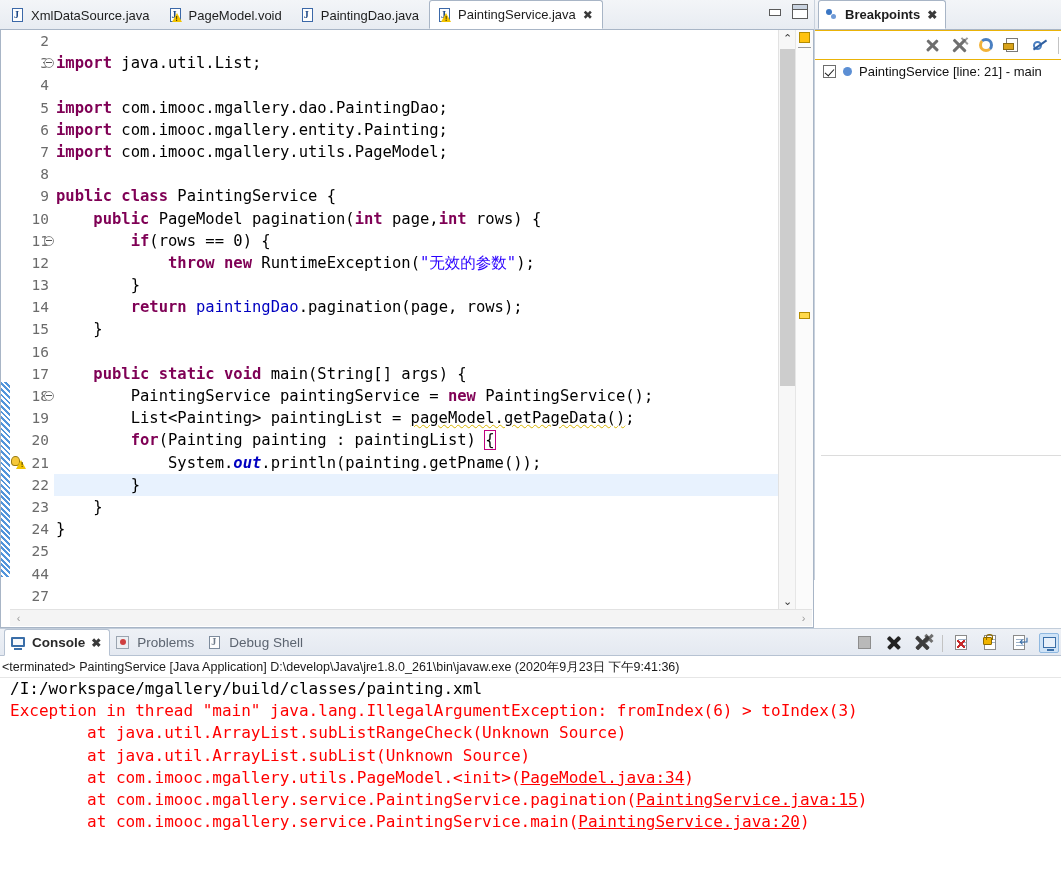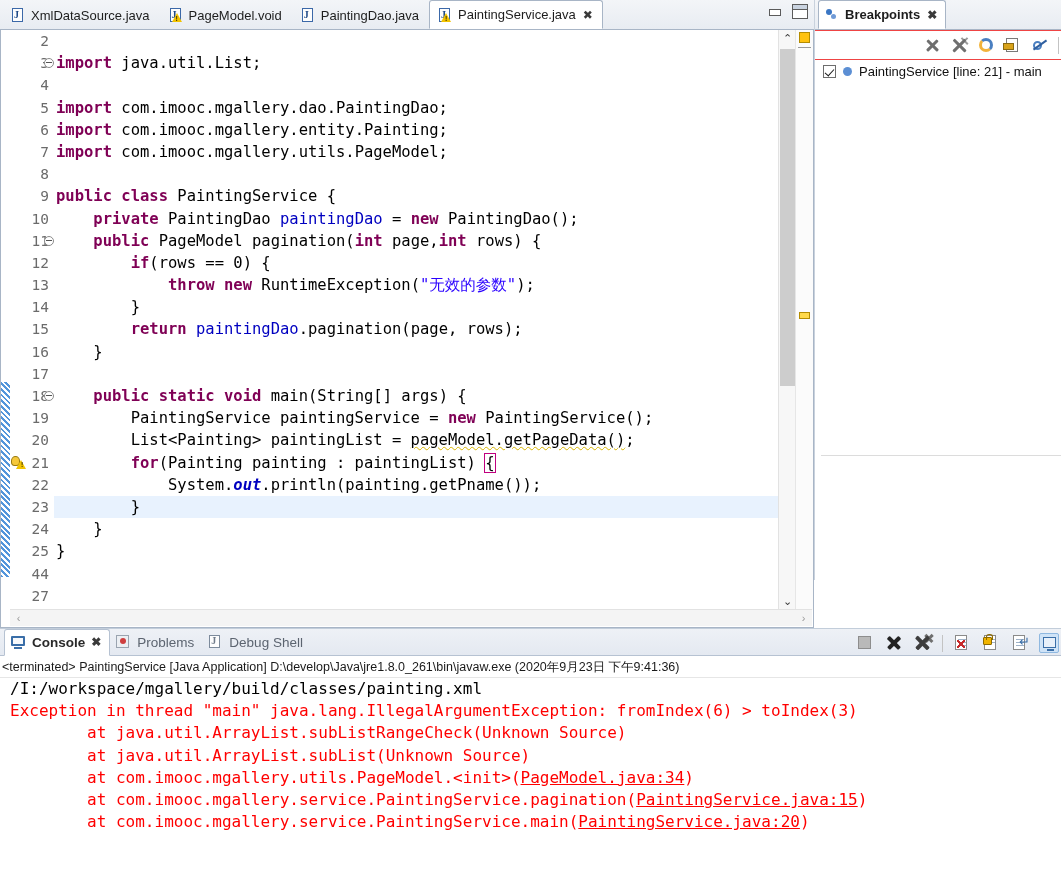--- a/index.html
+++ b/index.html
@@ -248,21 +248,21 @@
   }
   #ed-hscroll .ha {
     position: absolute; top: 0; width: 17px; height: 17px;
     color: #9a9a9a; font-size: 11px; text-align: center; line-height: 17px;
   }
 
   
   #bp-part {
     position: relative;
     width: 247px; height: 580px;
-    background: #ef4444;
+    background: #eab308;
     border-left: 1px solid #c9d2dd;
   }
   #bp-tabbar {
     height: 30px;
     background: linear-gradient(to bottom,#f3f5f8 0%, #e8ecf2 100%);
     border-bottom: 1px solid #a8b5c6;
     display: flex; align-items: flex-end;
     padding-left: 3px;
   }
   #bp-tab {
@@ -367,21 +367,21 @@
     position: absolute; left: 0; top: 628px;
     width: 1061px; height: 257px;
     background: #ffffff;
   }
   #console-tabbar {
     position: relative;
     height: 28px;
     background: linear-gradient(to bottom,#eef1f6 0%, #e4e9f1 100%);
     border-top: 1px solid #c2cdda;
     border-bottom: 1px solid #b6c2d2;
-    display: flex; align-items: center; padding-left: 4px;
+    display: flex; align-items: flex-start; padding-left: 4px;
   }
   .ctab {
     height: 27px; display: flex; align-items: center;
     padding: 0 8px 0 5px; font-size: 13.5px; color: #2a2a2a;
     white-space: nowrap;
   }
   .ctab.active { background: #ffffff; font-weight: bold;
     border: 1px solid #b6c2d2; border-bottom: 1px solid #ffffff;
     border-top-left-radius: 3px; border-top-right-radius: 3px; }
   .cico { width: 17px; height: 16px; position: relative; margin-right: 5px; flex: none; }
@@ -585,21 +585,20 @@
           </div>
         <div id="code-area">
             <div class="line">&nbsp;</div>
             <div class="line"><span class="kw">import</span> java.util.List;</div>
             <div class="line">&nbsp;</div>
             <div class="line"><span class="kw">import</span> com.imooc.mgallery.dao.PaintingDao;</div>
             <div class="line"><span class="kw">import</span> com.imooc.mgallery.entity.Painting;</div>
             <div class="line"><span class="kw">import</span> com.imooc.mgallery.utils.PageModel;</div>
             <div class="line">&nbsp;</div>
             <div class="line"><span class="kw">public</span> <span class="kw">class</span> PaintingService {</div>
-            <div class="line">    <span class="kw">private</span> PaintingDao <span class="fld">paintingDao</span> = <span class="kw">new</span> PaintingDao();</div>
             <div class="line">    <span class="kw">public</span> PageModel pagination(<span class="kw">int</span> page,<span class="kw">int</span> rows) {</div>
             <div class="line">        <span class="kw">if</span>(rows == 0) {</div>
             <div class="line">            <span class="kw">throw</span> <span class="kw">new</span> RuntimeException(<span class="str">"无效的参数"</span>);</div>
             <div class="line">        }</div>
             <div class="line">        <span class="kw">return</span> <span class="fld">paintingDao</span>.pagination(page, rows);</div>
             <div class="line">    }</div>
             <div class="line">&nbsp;</div>
             <div class="line">    <span class="kw">public</span> <span class="kw">static</span> <span class="kw">void</span> main(String[] args) {</div>
             <div class="line">        PaintingService paintingService = <span class="kw">new</span> PaintingService();</div>
             <div class="line">        List&lt;Painting&gt; paintingList = <span class="warnsq">pageModel.getPageData()</span>;</div>

